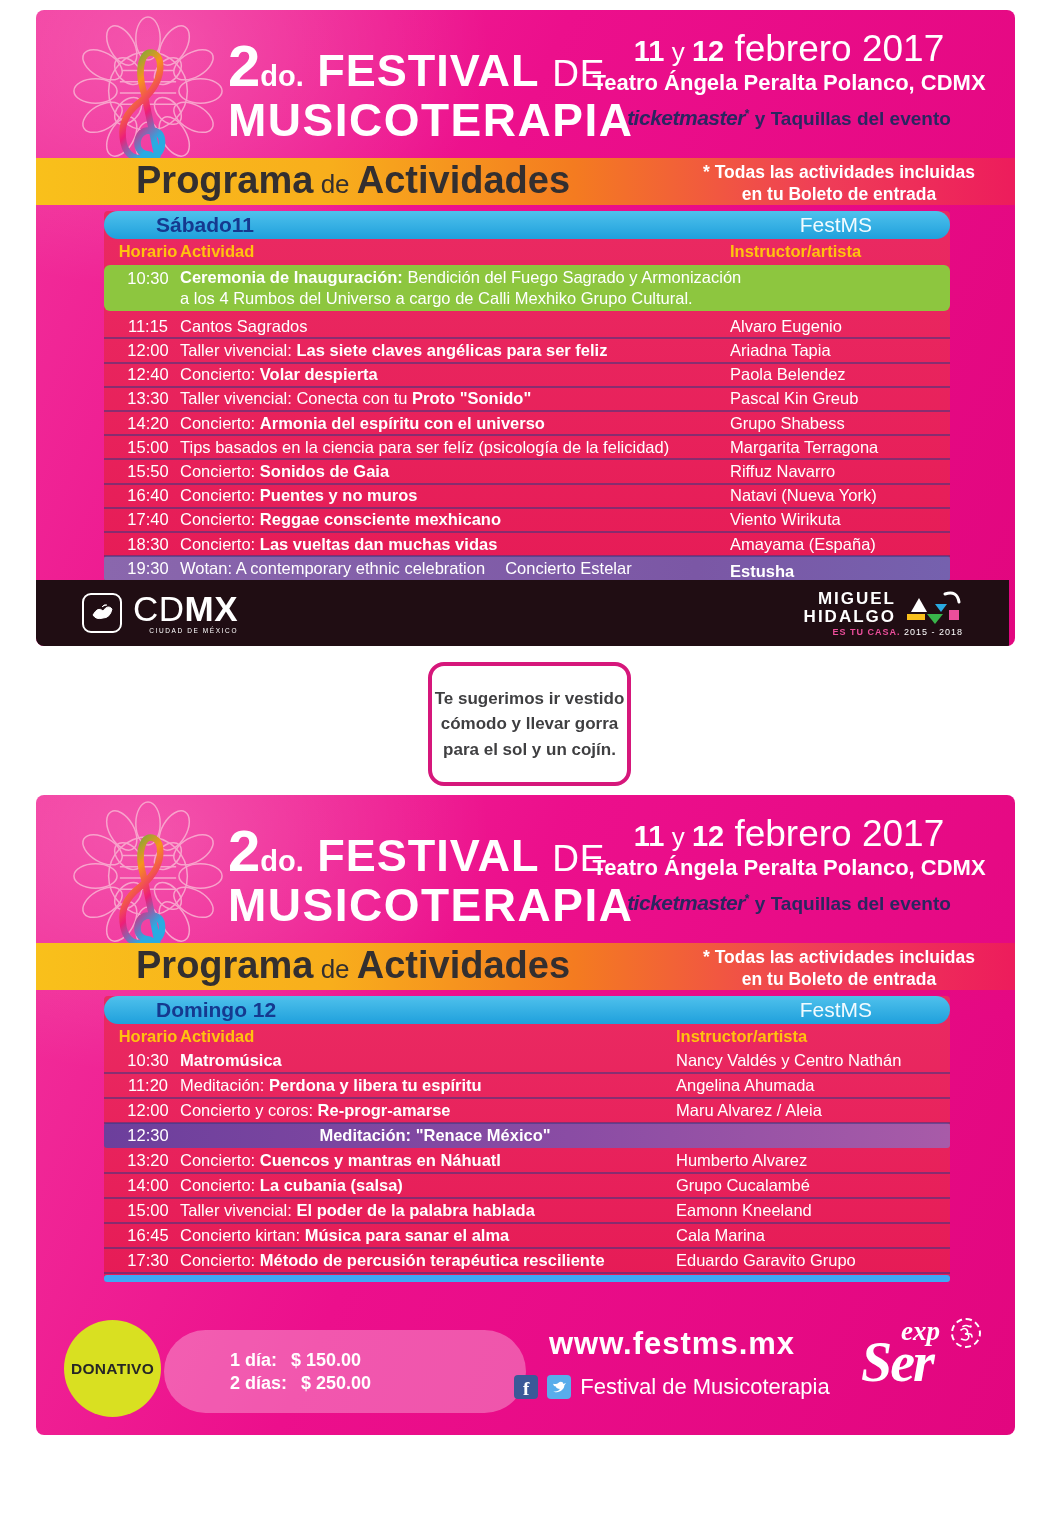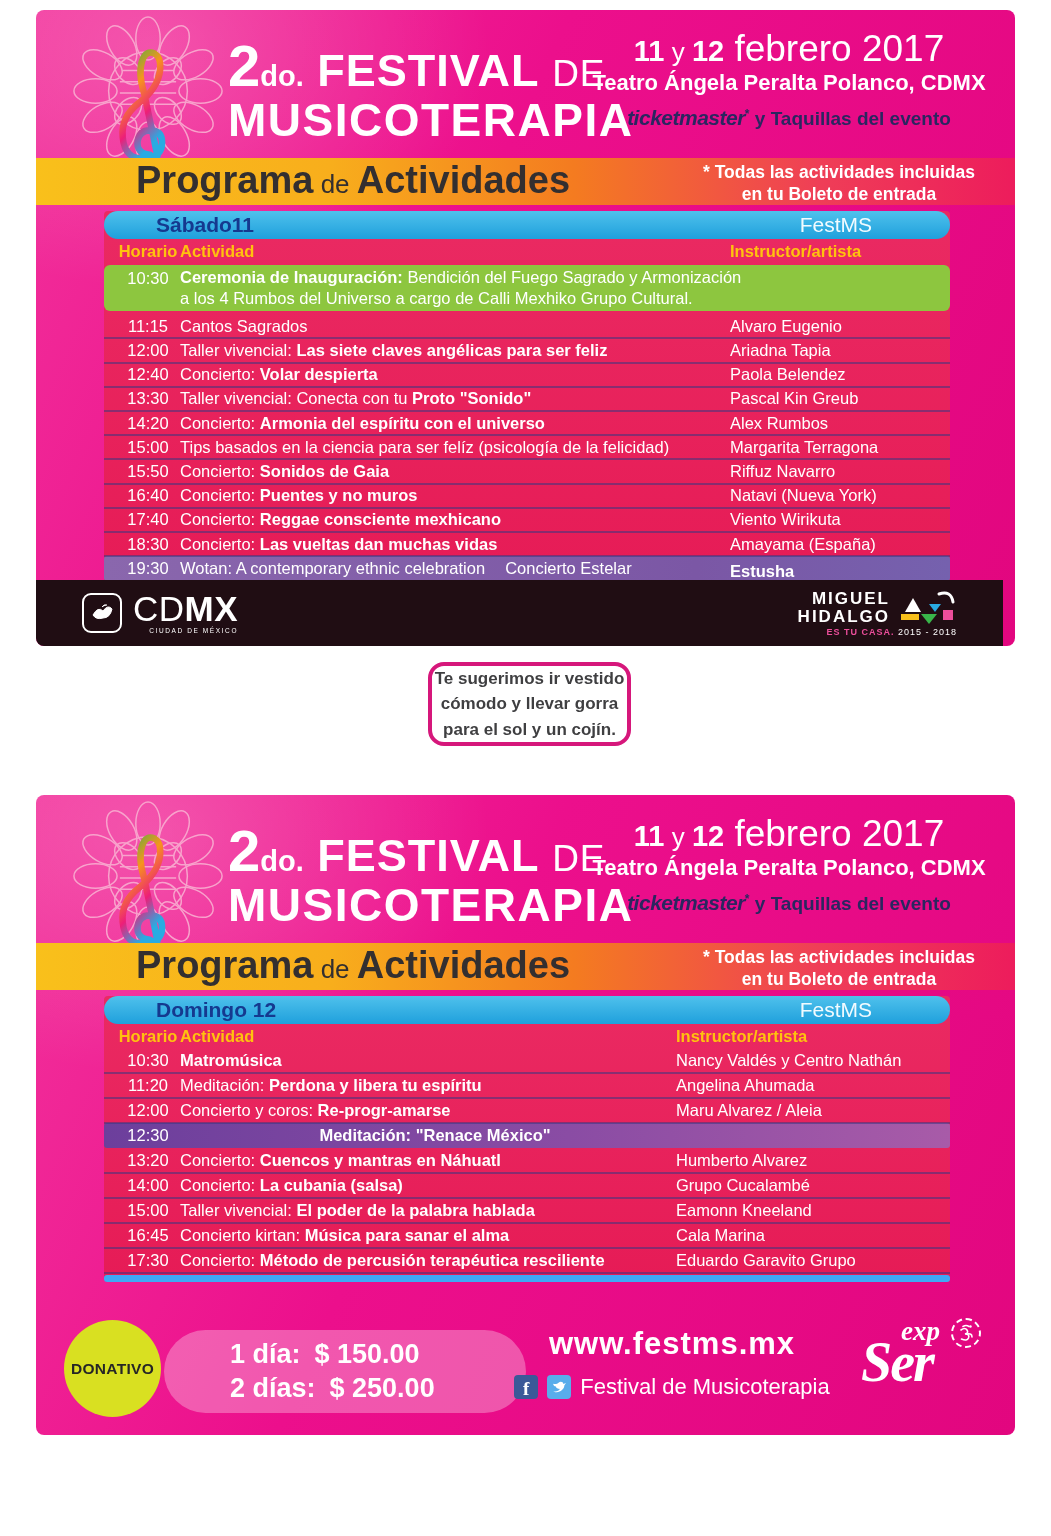--- a/index.html
+++ b/index.html
@@ -82,48 +82,48 @@
   .prow { display:flex; align-items:center; height:25px; font-size:16.5px; color:#fff;
           background:linear-gradient(90deg,#8A67AD 0%,#7B57A5 70%,#7561AE 100%); border-radius:3px; }
   .prow .tag { margin-left:20px; }
   .prow .inst { font-weight:800;margin-top:6px; }
   .mrow { display:flex; align-items:center; height:25px; font-size:16.5px; color:#fff;
           background:linear-gradient(90deg,#6C3F9C 0%,#8A4CA4 55%,#A85BA8 100%); border-radius:3px; }
   .mact { flex:1; margin-right:260px; text-align:center; font-weight:700; }
   .bluebar { height:7px; background:#3FA9F5; border-radius:3px; margin-top:2px; }
 
   
-  .gfooter { position:absolute; left:0; right:12px; bottom:0; height:66px; background:#200D13;
+  .gfooter { position:absolute; left:0; right:6px; bottom:0; height:66px; background:#200D13;
              display:flex; align-items:center; justify-content:space-between; padding:0 46px; }
   .cdmx { display:flex; align-items:center; gap:11px; color:#fff; }
   .cdmx-box { width:40px; height:40px; border:2.5px solid #fff; border-radius:9px;
               display:flex; align-items:center; justify-content:center; }
   .cdmx-words { line-height:1; }
   .cdmx-main { font-size:35px; letter-spacing:0.5px; }
   .cdmx-main .w1 { font-weight:300; } .cdmx-main .w2 { font-weight:800; }
   .cdmx-sub { font-size:6.5px; letter-spacing:1.6px; margin-top:2px; text-align:right; }
   .mh { color:#fff; text-align:right; }
   .mh-top { display:flex; align-items:center; gap:9px; justify-content:flex-end; }
   .mh-name { font-size:17px; font-weight:800; letter-spacing:2px; line-height:1.05; }
   .mh-sub { font-size:9px; margin-top:1px; letter-spacing:1px; }
   .mh-sub .casa { color:#EC4E9B; font-weight:700; } .mh-sub .yrs { color:#fff; }
 
   
-  .notebox { position:absolute; left:428px; top:662px; width:203px; height:84px; background:#fff;
+  .notebox { position:absolute; left:428px; top:662px; width:203px; height:124px; background:#fff;
              border:4px solid #D6177B; border-radius:16px; color:#3f3f41; font-size:17px; font-weight:600;
              display:flex; flex-direction:column; justify-content:center; text-align:center; line-height:1.5; }
 
   
   .bfooter { position:absolute; left:0; right:0; top:505px; height:135px; }
   .don-circle { position:absolute; left:28px; top:20px; width:97px; height:97px; border-radius:50%;
                 background:#D9E021; color:#262626; font-weight:800; font-size:15.5px;
                 display:flex; align-items:center; justify-content:center; letter-spacing:0.3px; }
   .price-pill { position:absolute; left:128px; top:30px; width:362px; height:83px; border-radius:42px;
                 background:rgba(255,255,255,0.30); color:#fff; display:flex; flex-direction:column;
-                justify-content:center; padding-left:66px; font-size:27px; font-weight:700; line-height:1.25; }
+                justify-content:center; padding-left:66px; font-size:18px; font-weight:700; line-height:1.25; }
   .price-line { display:flex; gap:14px; }
   .web-block { position:absolute; left:436px; top:26px; width:400px; text-align:center; color:#fff; }
   .web { font-size:31px; font-weight:700; letter-spacing:1px; }
   .social { margin-top:12px; display:flex; align-items:center; justify-content:center; gap:9px; font-size:22px; }
   .fb-ic { width:24px; height:24px; background:#3B5998; border-radius:4px; color:#fff;
            font-family:"Liberation Serif",serif; font-weight:700; font-size:19px;
            display:flex; align-items:flex-end; justify-content:center; line-height:1.05; }
   .tw-ic { width:24px; height:24px; background:#59ADEB; border-radius:4px;
            display:flex; align-items:center; justify-content:center; }
   .expo { position:absolute; right:34px; top:18px; color:#fff; width:120px; height:90px; }
@@ -233,21 +233,21 @@
 
         <div class="srow">
           <span class="time">13:30</span>
           <span class="act"><span>Taller vivencial: Conecta con tu </span><b>Proto "Sonido"</b></span>
           <span class="inst">Pascal Kin Greub</span>
         </div>
 
         <div class="srow">
           <span class="time">14:20</span>
           <span class="act"><span>Concierto: </span><b>Armonia del espíritu con el universo</b></span>
-          <span class="inst">Alex Rumbos</span>
+          <span class="inst">Grupo Shabess</span>
         </div>
 
         <div class="srow">
           <span class="time">15:00</span>
           <span class="act"><span>Tips basados en la ciencia para ser felíz (psicología de la felicidad)</span><b></b></span>
           <span class="inst">Margarita Terragona</span>
         </div>
 
         <div class="srow">
           <span class="time">15:50</span>

